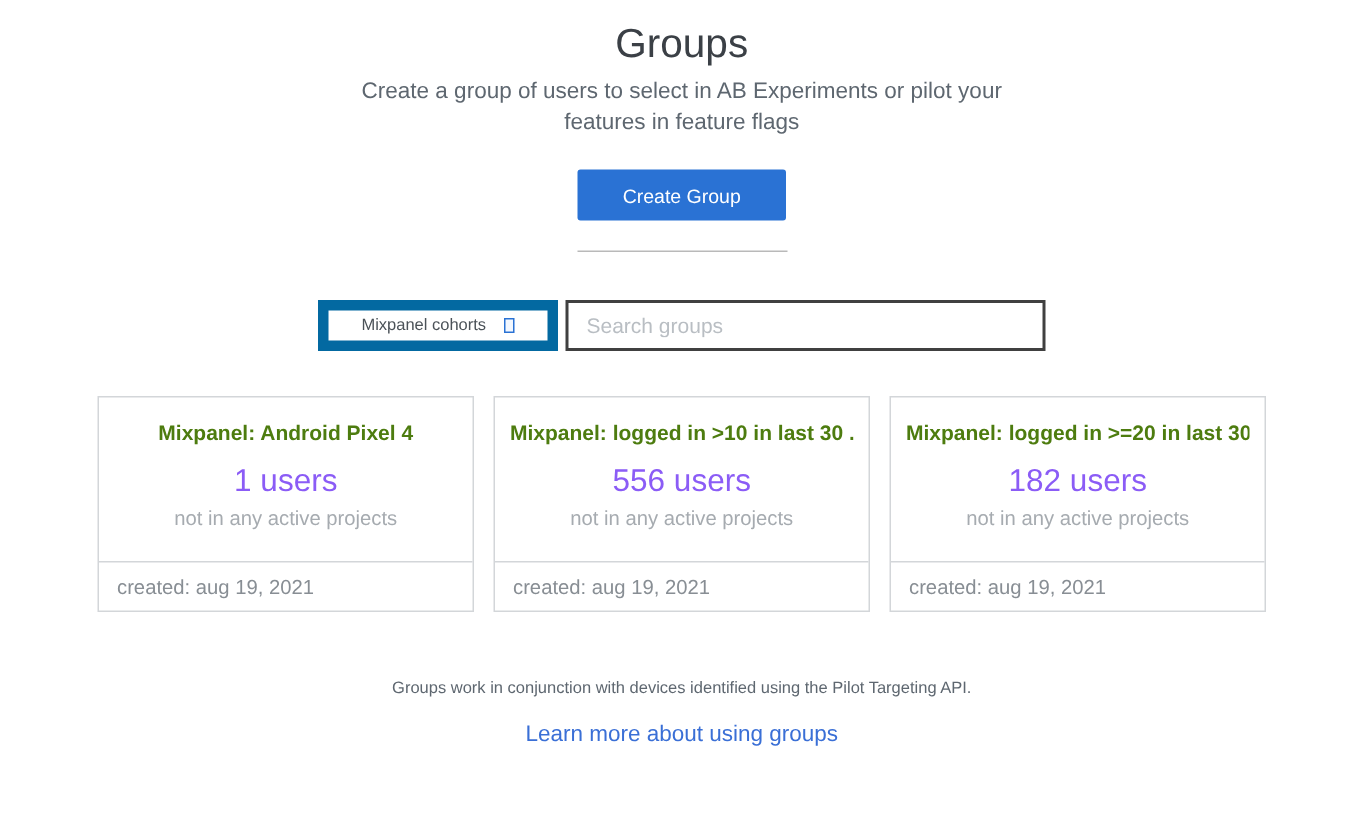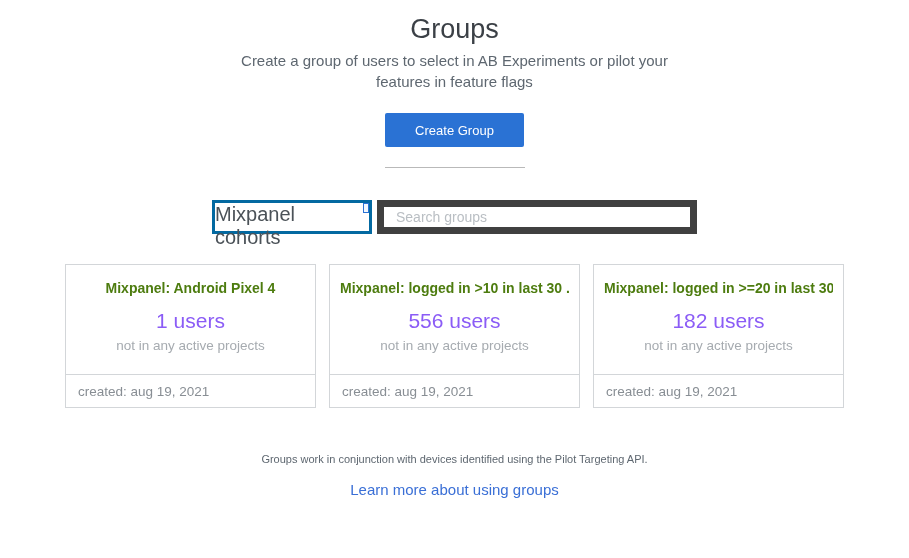--- a/index.html
+++ b/index.html
@@ -61,41 +61,41 @@
 
   .controls {
     margin-top: 32px;
     display: flex;
     justify-content: center;
     gap: 5px;
   }
   .dropdown {
     width: 160px;
     height: 34px;
-    border: 3px solid #0369a1;
+    border: 7px solid #0369a1;
     background: #ffffff;
     display: flex;
-    align-items: flex-start;
+    align-items: center;
     justify-content: center;
     gap: 12px;
-    font-size: 20px;
+    font-size: 11px;
     color: #4b5258;
     cursor: pointer;
   }
   .dropdown-glyph {
     display: inline-block;
     width: 7px;
     height: 10px;
     border: 1px solid var(--primary-blue);
     background: #f3f8ff;
   }
   .search-input {
     width: 320px;
     height: 34px;
-    border: 7px solid #404040;
+    border: 2px solid #404040;
     padding: 0 12px;
     font-family: "Liberation Sans", sans-serif;
     font-size: 14px;
     color: #444a50;
     outline: none;
   }
   .search-input::placeholder { color: #b9bec3; }
 
   .cards {
     margin-top: 30px;

